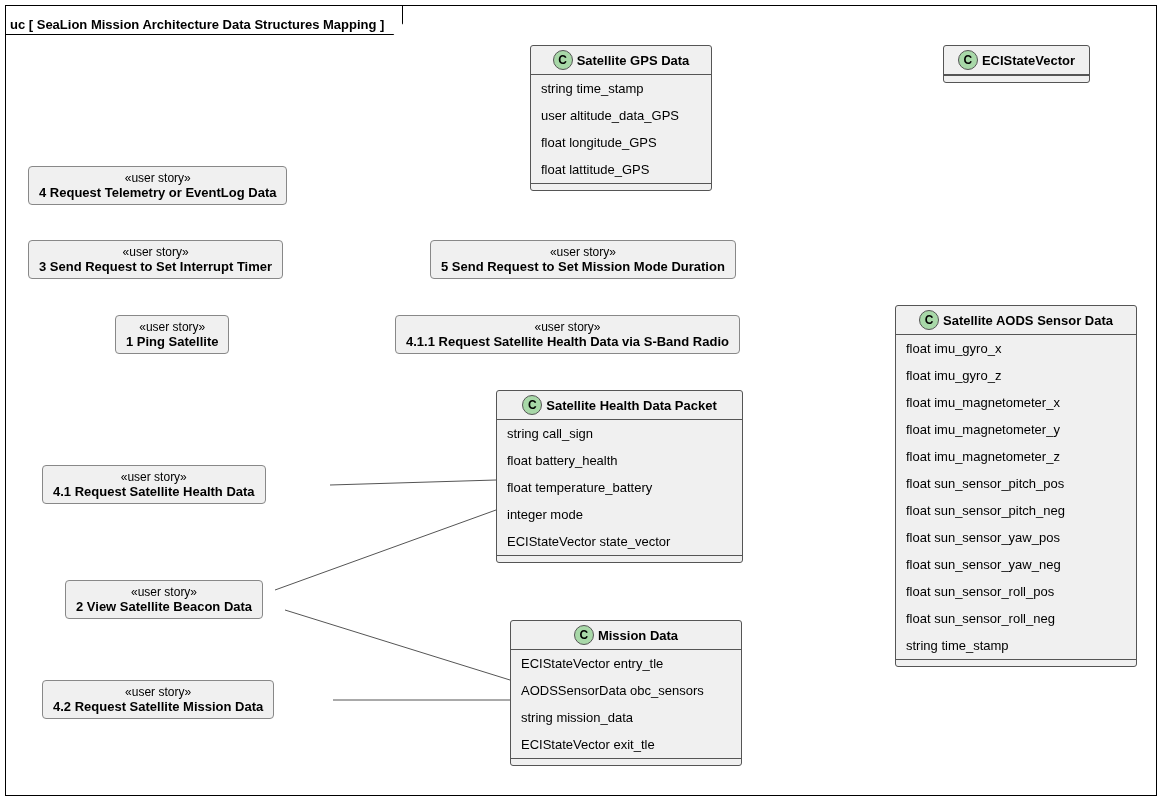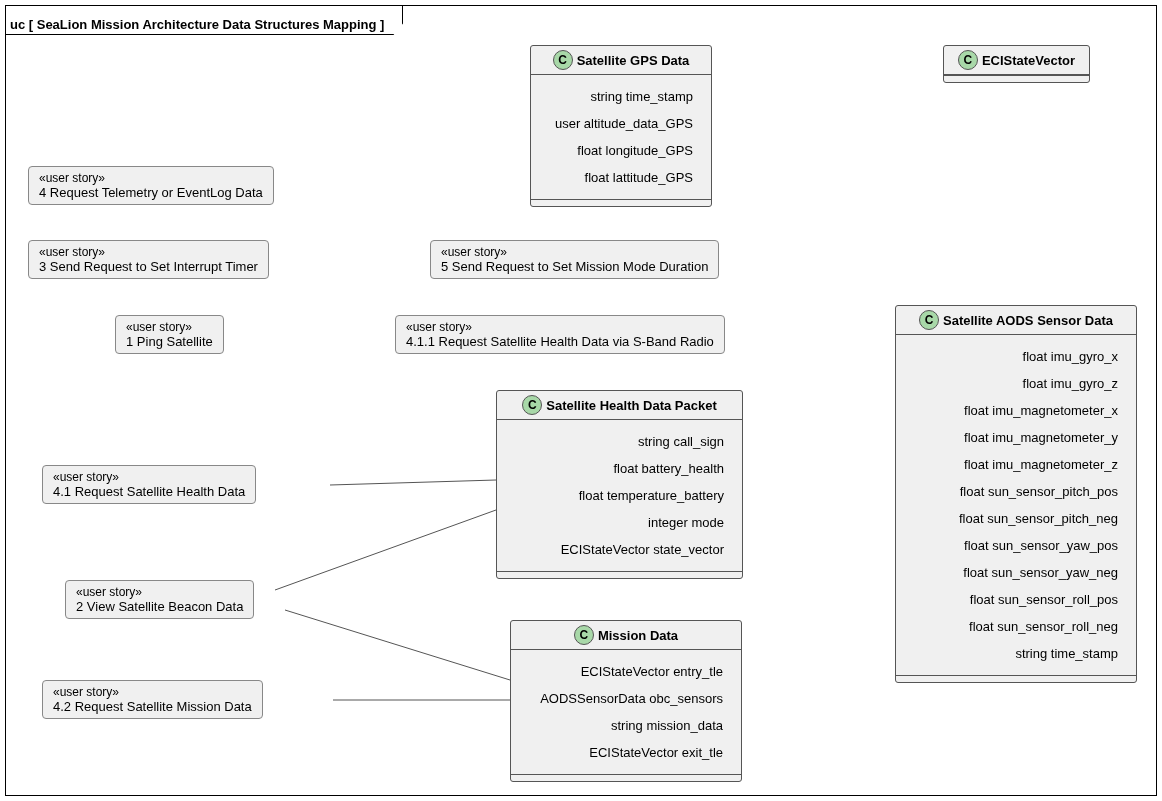--- a/index.html
+++ b/index.html
@@ -32,27 +32,27 @@
     font-size: 13px;
     clip-path: polygon(0 0, 100% 0, 100% 60%, calc(100% - 10px) 100%, 0 100%);
     padding-right: 18px;
   }
   .story-box {
     position: absolute;
     background: #f0f0f0;
     border: 1px solid #888;
     border-radius: 4px;
     padding: 4px 10px;
-    text-align: left;
+    text-align: center;
   }
   .story-box .stereo {
     font-size: 12px;
   }
   .story-box .story-title {
-    font-weight: normal;
+    font-weight: bold;
     font-size: 13px;
   }
   .class-box {
     position: absolute;
     background: #f0f0f0;
     border: 1.5px solid #555;
     border-radius: 3px;
   }
   .class-header {
     display: flex;
@@ -71,22 +71,21 @@
     border-radius: 50%;
     background: #a8d8a8;
     align-items: center;
     justify-content: center;
     font-weight: bold;
     font-size: 12px;
     color: #000;
   }
   .class-attrs {
     padding: 0;
-    margin: 8px;
-    text-align: right;
+    margin: 0;
   }
   .class-attrs div {
     padding: 6px 10px;
     font-size: 13px;
   }
   .class-footer {
     border-top: 1.5px solid #555;
     height: 6px;
   }
   svg.connectors {

